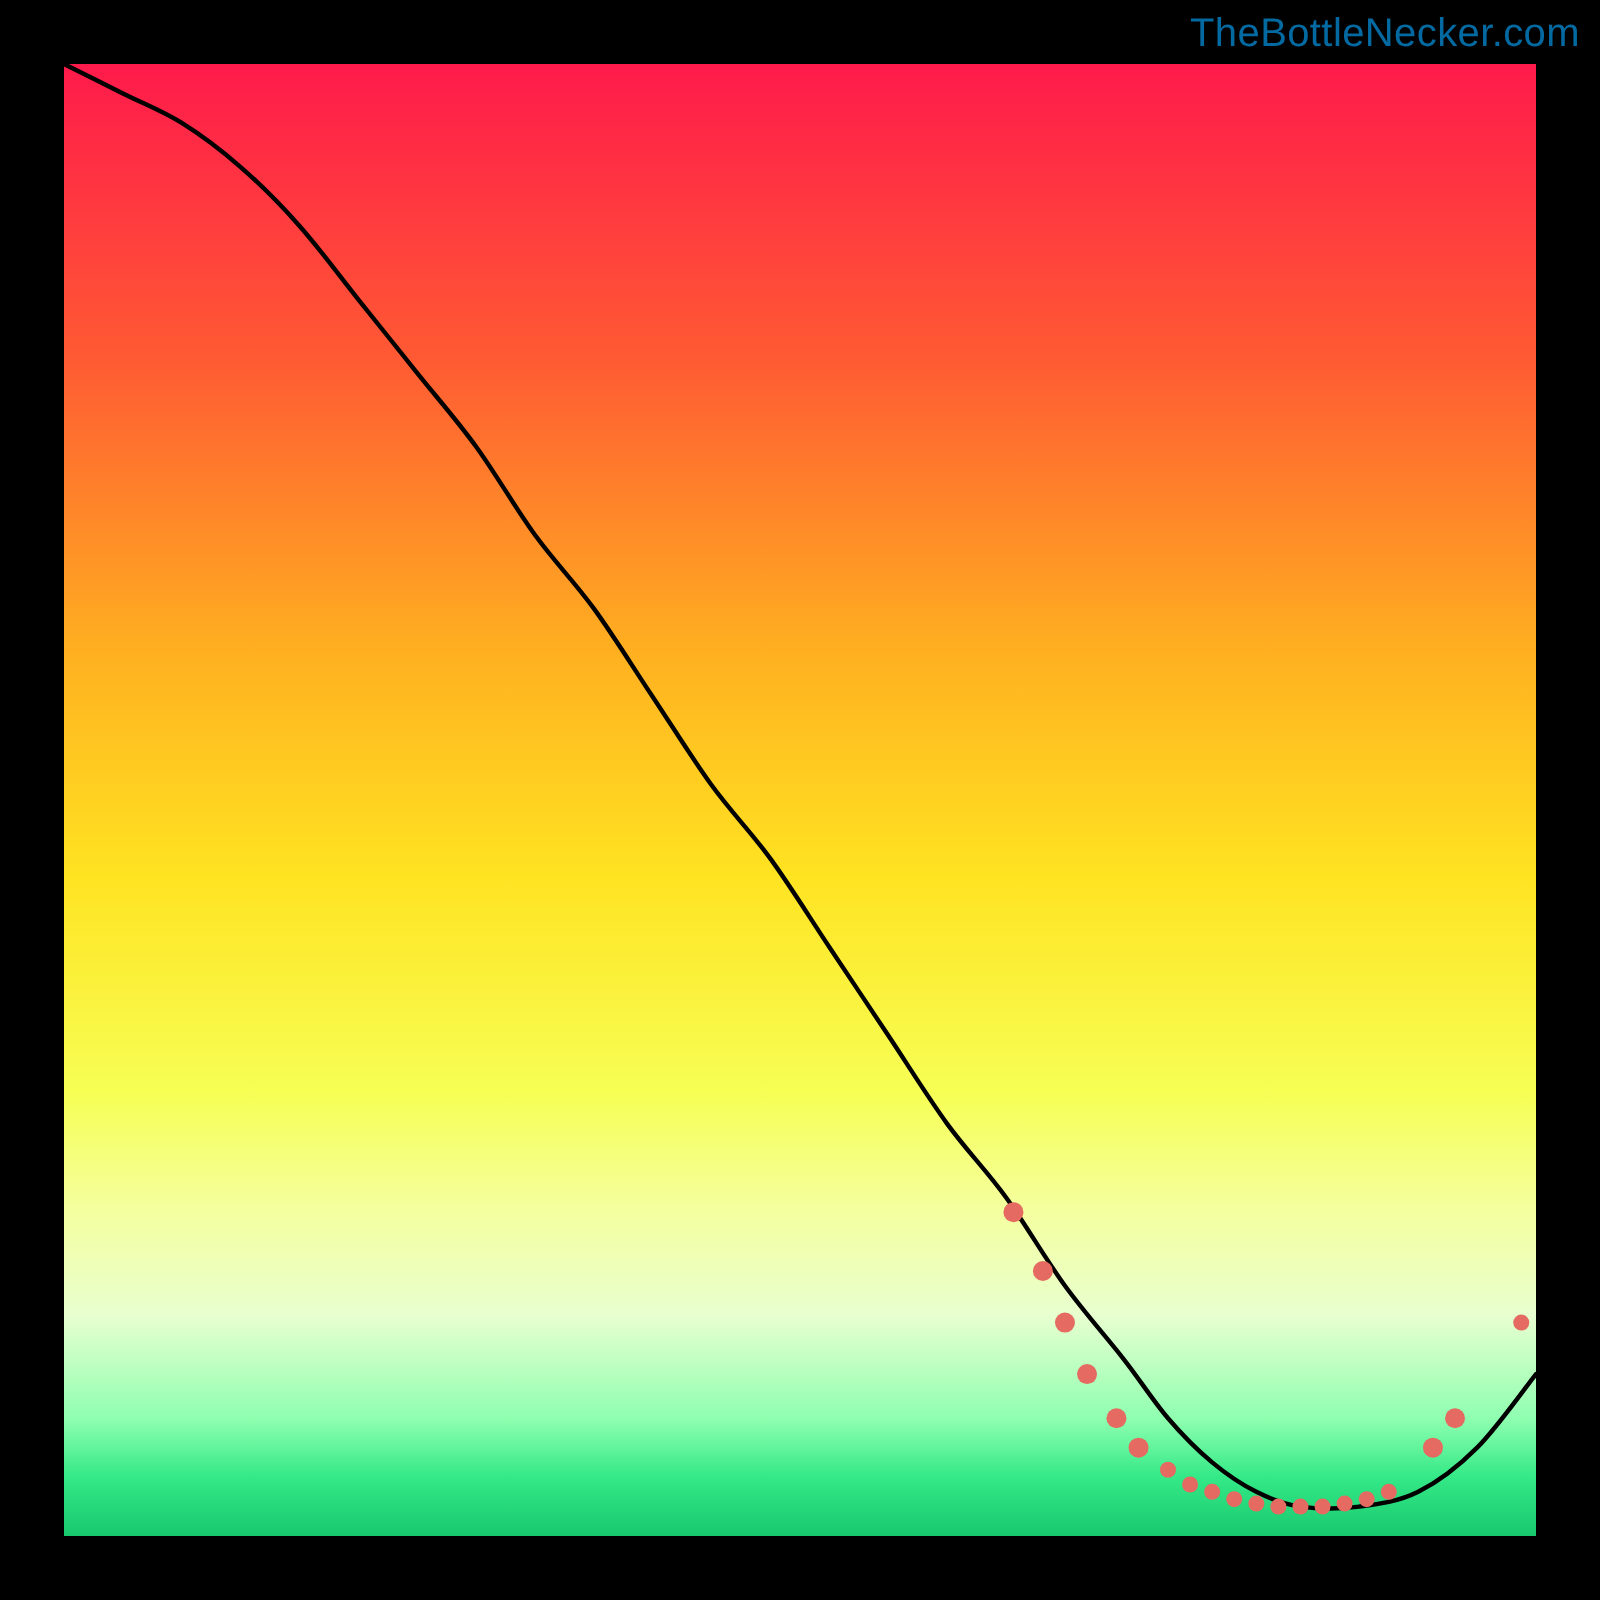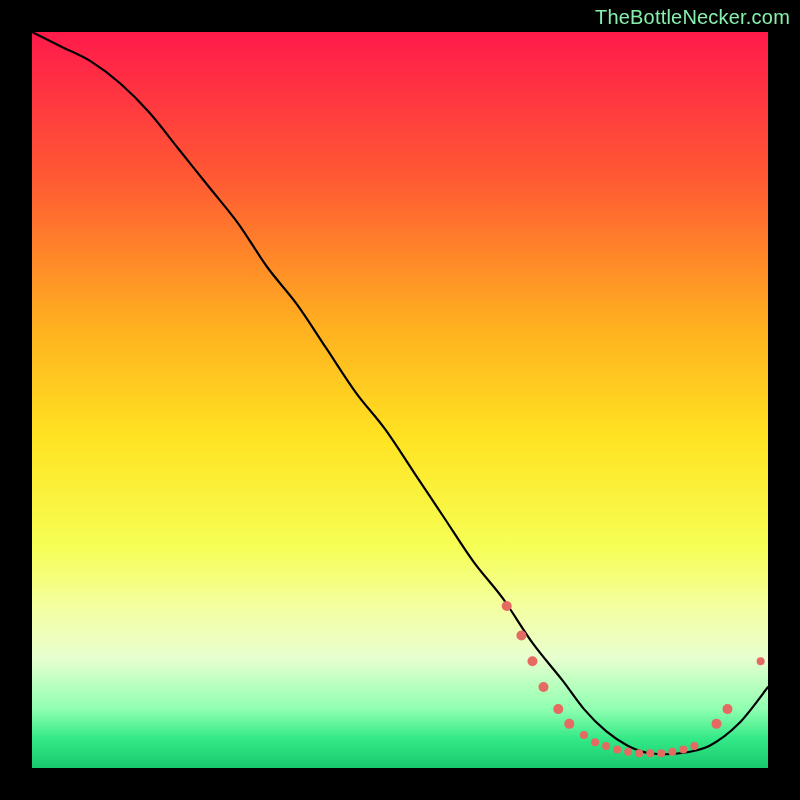--- a/index.html
+++ b/index.html
@@ -22,21 +22,21 @@
     top: 32px;
     width: 736px;
     height: 736px;
   }
   .attribution {
     position: absolute;
     top: 6px;
     right: 10px;
     font-family: Arial, Helvetica, sans-serif;
     font-size: 20px;
-    color: #86efac;
+    color: #0369a1;
     letter-spacing: 0.2px;
   }
   svg { display: block; }
 </style>
 </head>
 <body>
 
 <div class="chart-wrap">
   <div class="attribution">TheBottleNecker.com</div>
   <div class="plot-area">

